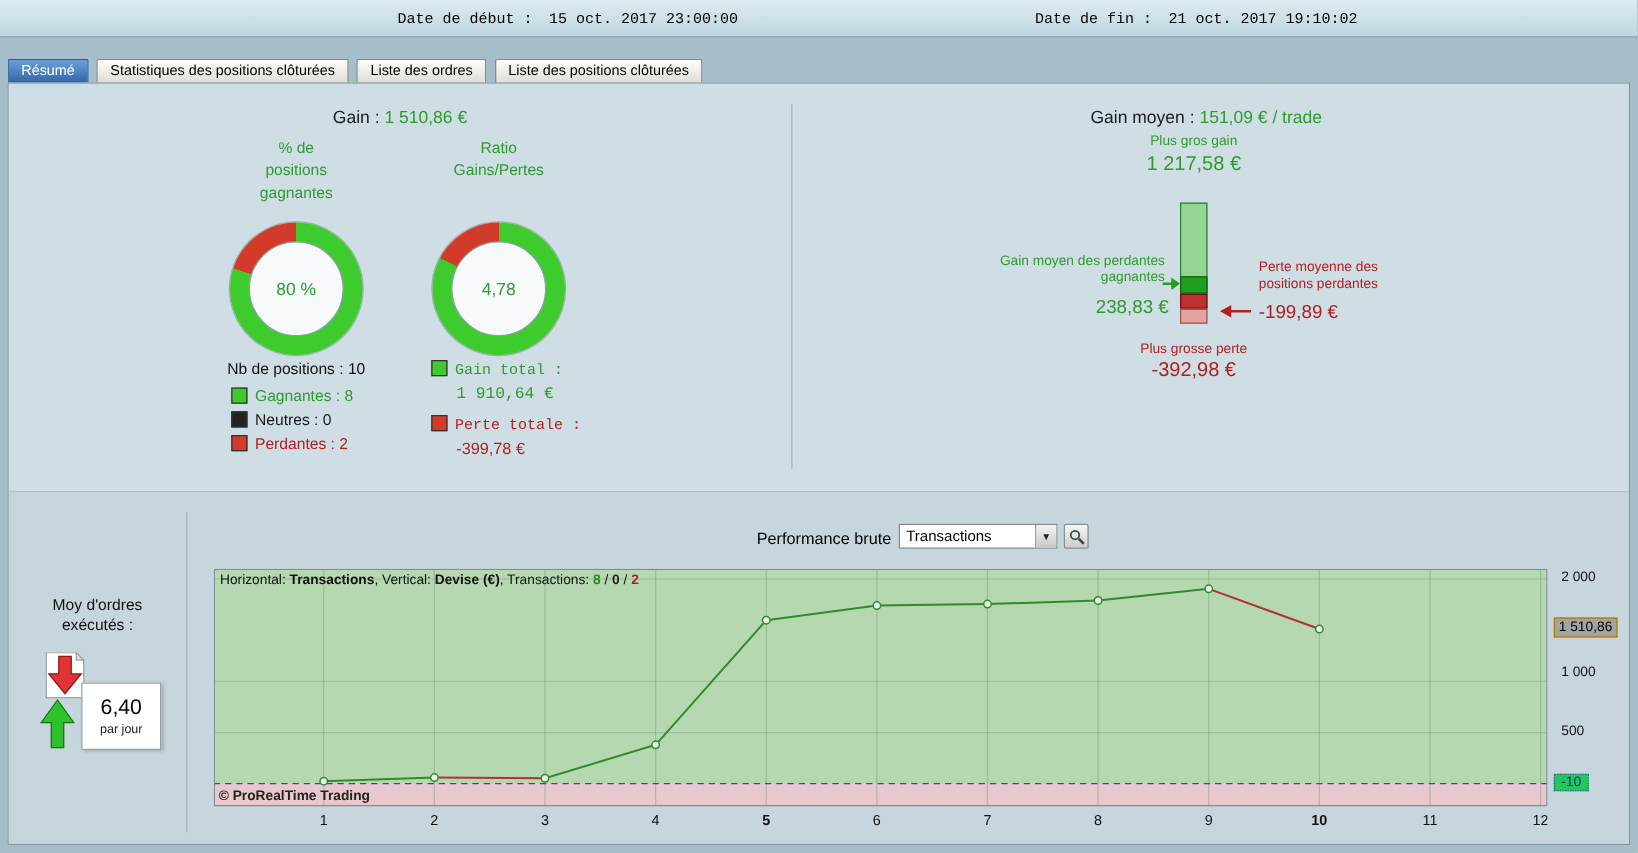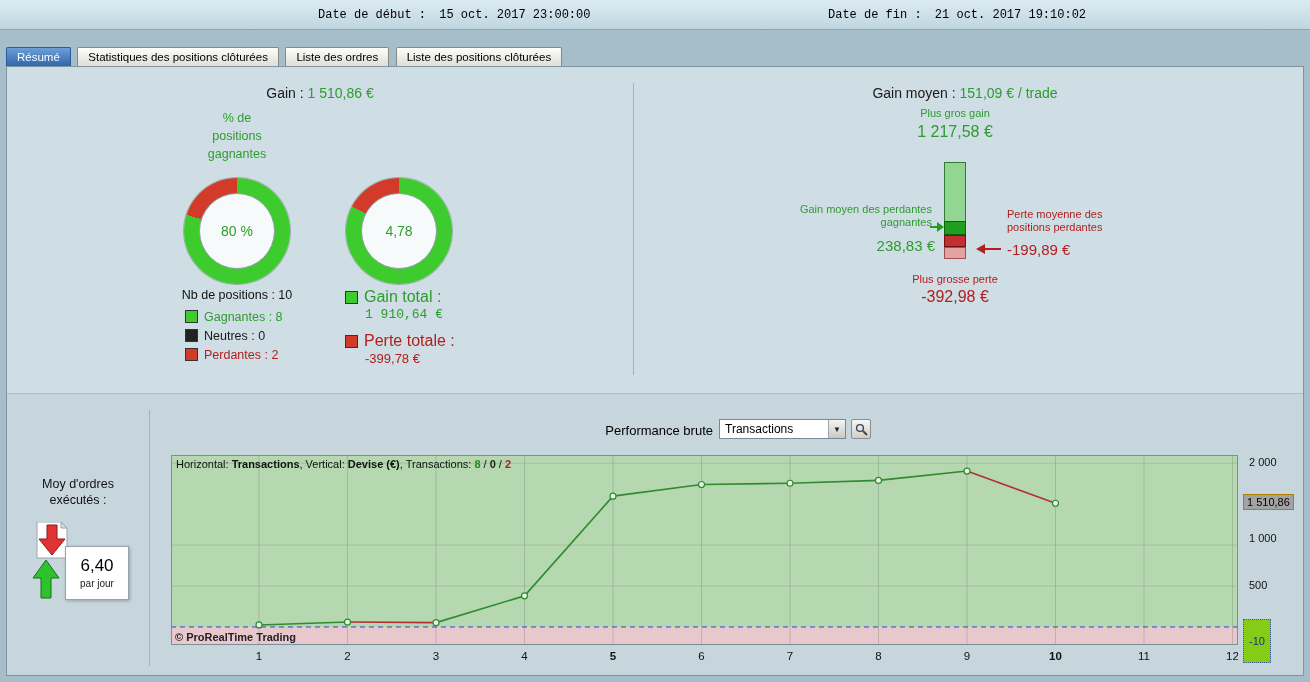--- a/index.html
+++ b/index.html
@@ -42,21 +42,21 @@
   #donut-ratio-title { left:302px; top:42px; width:180px; }
   .donut { width:106px; height:106px; border-radius:50%; box-shadow:0 0 0 1px rgba(60,90,60,.35); }
   #donut-win { left:177px; top:111px; } #donut-ratio { left:339px; top:111px; }
   .donut-hole { position:absolute; left:15px; top:15px; right:15px; bottom:15px; border-radius:50%;
                 background:#f7fafa; border:1px solid #8ba0a8; display:flex; align-items:center;
                 justify-content:center; font-size:14px; }
   .nb-line { left:120px; top:221px; width:220px; font-size:12.5px; color:#111; }
   .legend-row { left:178px; font-size:12.5px; white-space:nowrap; }
   .sq { display:inline-block; width:13px; height:13px; border:1px solid #333; vertical-align:-2px; margin-right:6px; }
   .sq-green { background:#3ecb2e; } .sq-dark { background:#222; } .sq-red { background:#d23a2a; }
-  .minileg { left:338px; font-size:16px; white-space:nowrap; }
+  .minileg { left:338px; font-size:12px; white-space:nowrap;font-family:Liberation Mono, monospace; }
   .minileg-val { left:358px; font-size:13px; }
 
   
   .small-lbl { font-size:11px; line-height:13px; }
   .big-val { font-size:16px; }
   #biggain-label { left:808px; top:40px; width:280px; }
   #biggain-value { left:808px; top:56px; width:280px; }
   .bar { left:937px; width:22px; }
   #bar-gain { top:95px; height:73px; background:#93d693; border:1px solid #2e7d32; }
   #bar-avggain { top:154px; height:14px; background:#1f9e1f; border:1px solid #135f13; }
@@ -93,22 +93,22 @@
   .chart-info { position:absolute; left:5px; top:3px; font-size:11px; color:#111; white-space:nowrap; }
   .chart-info b { font-weight:bold; }
   .cnt-win { color:#1f8a1f; font-weight:bold; } .cnt-neu { color:#222; font-weight:bold; }
   .cnt-loss { color:#b02020; font-weight:bold; }
   .copyright { position:absolute; left:4px; top:176px; font-size:11px; font-weight:bold; color:#222; }
 
   #y-axis { left:1233px; top:61px; width:63px; height:212px; }
   .ytick { position:absolute; left:9px; font-size:11px; color:#111; }
   .badge-current { position:absolute; left:3px; font-size:11px; color:#000; background:#a3a3a3;
                    border:1px solid #b37d00; padding:1px 3px; }
-  .badge-min { position:absolute; left:3px; font-size:11px; color:#15307a; background:#84cc16;
-               border:1px dotted #44608f; padding:15px 5px;text-align:right; }
+  .badge-min { position:absolute; left:3px; font-size:11px; color:#15307a; background:#22c55e;
+               border:1px dotted #44608f; padding:0 5px;text-align:right; }
 
   .arrow-right-green { position:absolute; left:923px; top:154px; }
   .arrow-left-red { position:absolute; left:964px; top:176px; }
 </style>
 </head>
 <body>
 
 <div id="app">
 
   <div class="topbar">
@@ -135,20 +135,24 @@
 
       <div class="abs ctr gain-line">
         <span class="blk">Gain :</span>
         <span class="grn">1 510,86 €</span>
       </div>
 
       <div class="abs ctr donut-title grn" id="donut-win-title">
         <div>% de</div>
         <div>positions</div>
         <div>gagnantes</div>
+      </div>
+      <div class="abs ctr donut-title grn" id="donut-ratio-title">
+        <div>Ratio</div>
+        <div>Gains/Pertes</div>
       </div>
 
       <div class="abs donut" id="donut-win" style="background: conic-gradient(rgb(62, 203, 46) 0deg, rgb(62, 203, 46) 288deg, rgb(210, 58, 42) 288deg, rgb(210, 58, 42) 360deg);">
         <div class="donut-hole">
           <span class="grn">80 %</span>
         </div>
       </div>
       <div class="abs donut" id="donut-ratio" style="background: conic-gradient(rgb(62, 203, 46) 0deg, rgb(62, 203, 46) 297.72deg, rgb(210, 58, 42) 297.72deg, rgb(210, 58, 42) 360deg);">
         <div class="donut-hole">
           <span class="grn">4,78</span>

